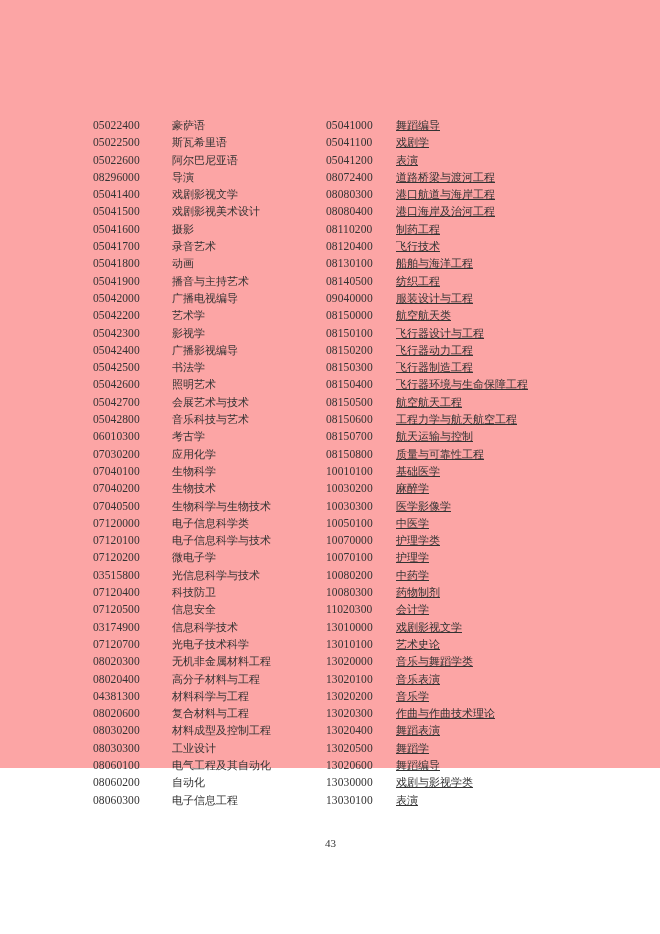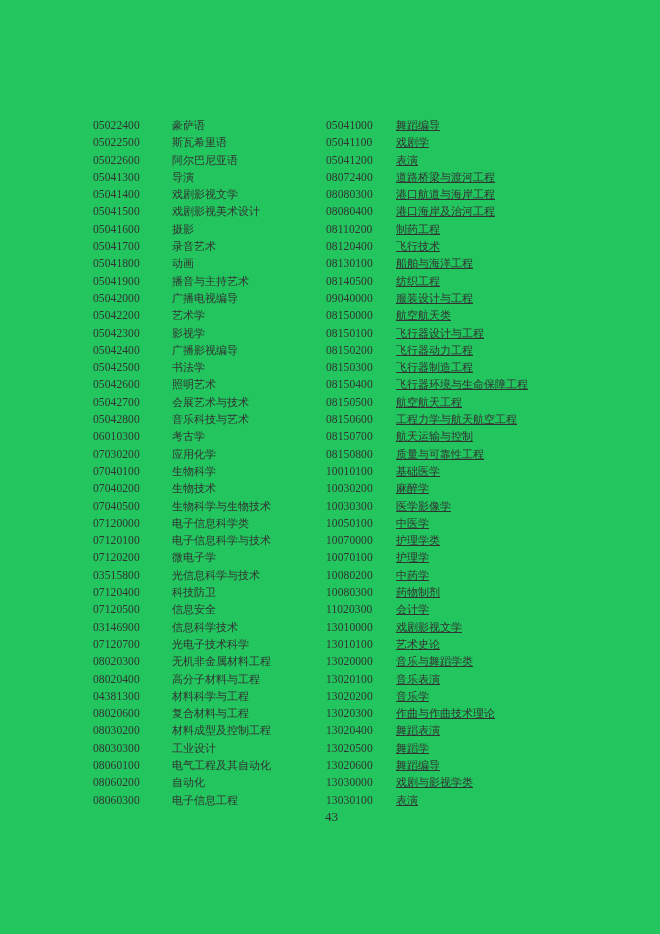--- a/index.html
+++ b/index.html
@@ -11,22 +11,22 @@
       width: 660px;
       height: 934px;
       position: relative;
       overflow: hidden;
       font-family: "DejaVu Serif", "Liberation Serif", serif;
       color: #2a2a2a;
     }
     .page {
       position: absolute;
       left: 0; top: 0;
-      width: 660px; height: 934px;
-      background: #22c55e;
+      width: 660px; height: 768px;
+      background: #fca5a5;
     }
     .col {
       position: absolute;
       top: 117px;
     }
     .col-left { left: 93px; }
     .col-right { left: 326px; }
     .row {
       height: 17.3px;
       line-height: 17.3px;
@@ -45,23 +45,23 @@
     .name {
       position: absolute;
       font-size: 11px;
       color: #333;
     }
     .col-left .name { left: 79px; }
     .col-right .name { left: 70px; text-decoration: underline; }
     .page-number {
       position: absolute;
       left: 325px;
-      top: 809px;
+      top: 837px;
       font-family: "Liberation Serif", "DejaVu Serif", serif;
-      font-size: 13px;
+      font-size: 11px;
       color: #333;
     }
   </style>
 </head>
 <body>
 
 <div class="page">
   <div class="col col-left" id="col-left">
       <div class="row">
         <span class="code">05022400</span>
@@ -69,21 +69,21 @@
       </div>
       <div class="row">
         <span class="code">05022500</span>
         <span class="name">斯瓦希里语</span>
       </div>
       <div class="row">
         <span class="code">05022600</span>
         <span class="name">阿尔巴尼亚语</span>
       </div>
       <div class="row">
-        <span class="code">05041300</span>
+        <span class="code">08296000</span>
         <span class="name">导演</span>
       </div>
       <div class="row">
         <span class="code">05041400</span>
         <span class="name">戏剧影视文学</span>
       </div>
       <div class="row">
         <span class="code">05041500</span>
         <span class="name">戏剧影视美术设计</span>
       </div>
@@ -173,21 +173,21 @@
       </div>
       <div class="row">
         <span class="code">07120400</span>
         <span class="name">科技防卫</span>
       </div>
       <div class="row">
         <span class="code">07120500</span>
         <span class="name">信息安全</span>
       </div>
       <div class="row">
-        <span class="code">03146900</span>
+        <span class="code">03174900</span>
         <span class="name">信息科学技术</span>
       </div>
       <div class="row">
         <span class="code">07120700</span>
         <span class="name">光电子技术科学</span>
       </div>
       <div class="row">
         <span class="code">08020300</span>
         <span class="name">无机非金属材料工程</span>
       </div>

